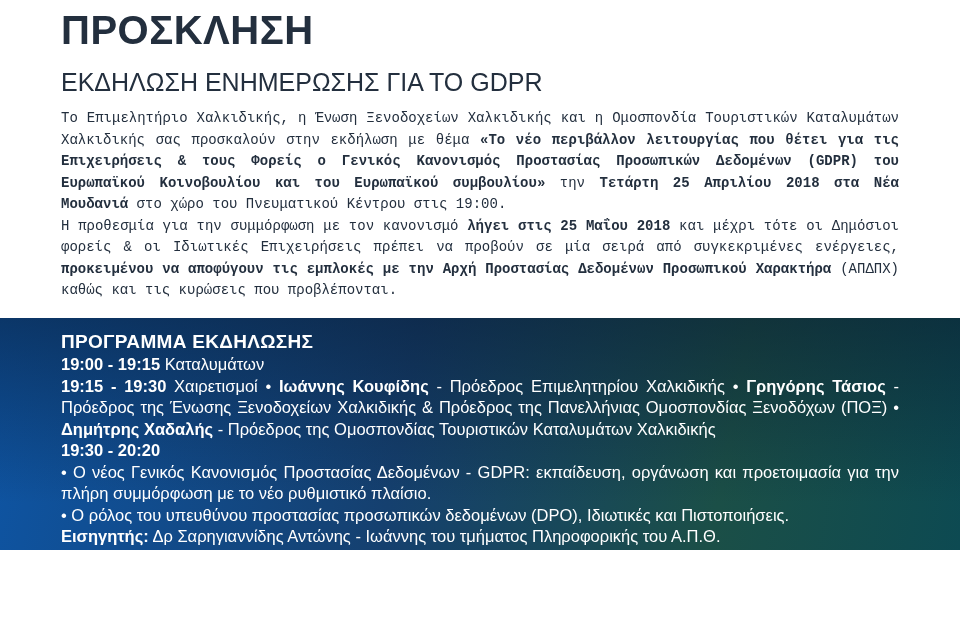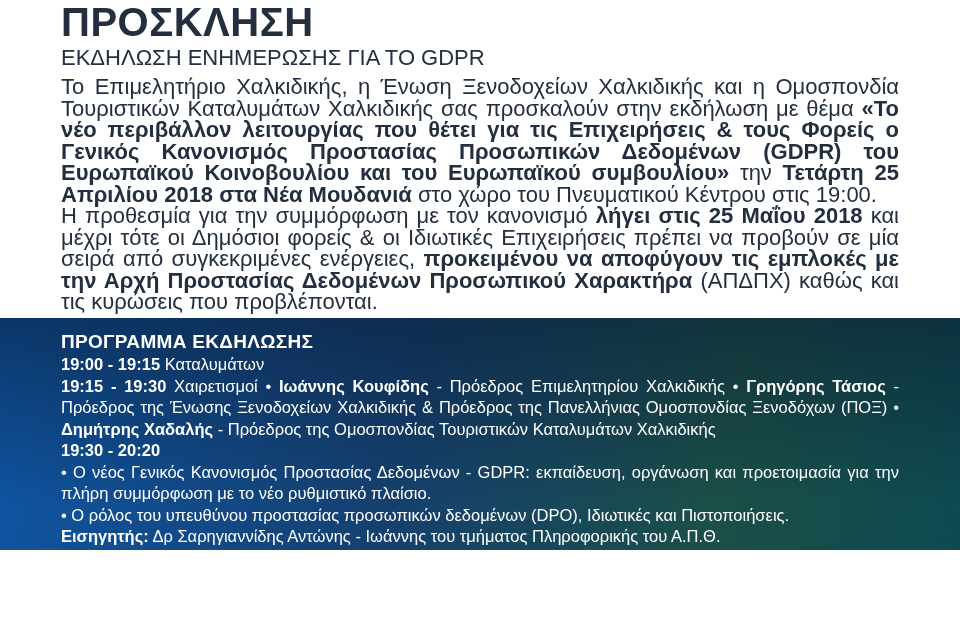--- a/index.html
+++ b/index.html
@@ -9,28 +9,28 @@
     --program-bg-mid:#15406f;
     --program-bg-green:#1b4f47;
     --program-bg-right:#0d4a52;
   }
   *{margin:0;padding:0;box-sizing:border-box;}
   html,body{width:960px;height:620px;overflow:hidden;background:#ffffff;
     font-family:"Liberation Sans","DejaVu Sans",sans-serif;}
   .page{position:relative;width:960px;height:620px;background:#ffffff;}
 
   
-  .top-section{position:absolute;top:4px;left:0;width:960px;height:376px;
+  .top-section{position:absolute;top:12px;left:0;width:960px;height:376px;
     background:#ffffff;padding:10px 61px;overflow:hidden;}
   .doc-title{font-size:40px;line-height:42px;font-weight:bold;letter-spacing:0.5px;
     color:var(--text-dark);margin-top:-13px;}
-  .doc-subtitle{font-size:22px;line-height:30px;font-weight:normal;
-    color:var(--text-dark);margin-top:0;}
-  .intro-text{margin-top:3px;color:var(--text-dark);
-    font-size:22px;line-height:21.5px;text-align:justify;}
+  .doc-subtitle{font-size:25px;line-height:30px;font-weight:normal;
+    color:var(--text-dark);margin-top:16px;}
+  .intro-text{margin-top:11px;color:var(--text-dark);
+    font-size:14px;line-height:21.5px;text-align:justify;font-family:Liberation Mono, monospace;}
   .intro-text b{font-weight:bold;}
   .closing-line{margin-top:19px;text-align:right;font-weight:bold;
     font-size:22px;color:var(--text-dark);}
 
   
   .program-section{position:absolute;top:318px;left:0;width:960px;height:232px;
     padding:12px 61px 8px 61px;overflow:hidden;color:var(--program-text);
     background:
       linear-gradient(to bottom, rgba(8,24,46,0.50) 0%, rgba(8,24,46,0.0) 80%),
       linear-gradient(100deg, var(--program-bg-left) 0%, var(--program-bg-mid) 42%,

